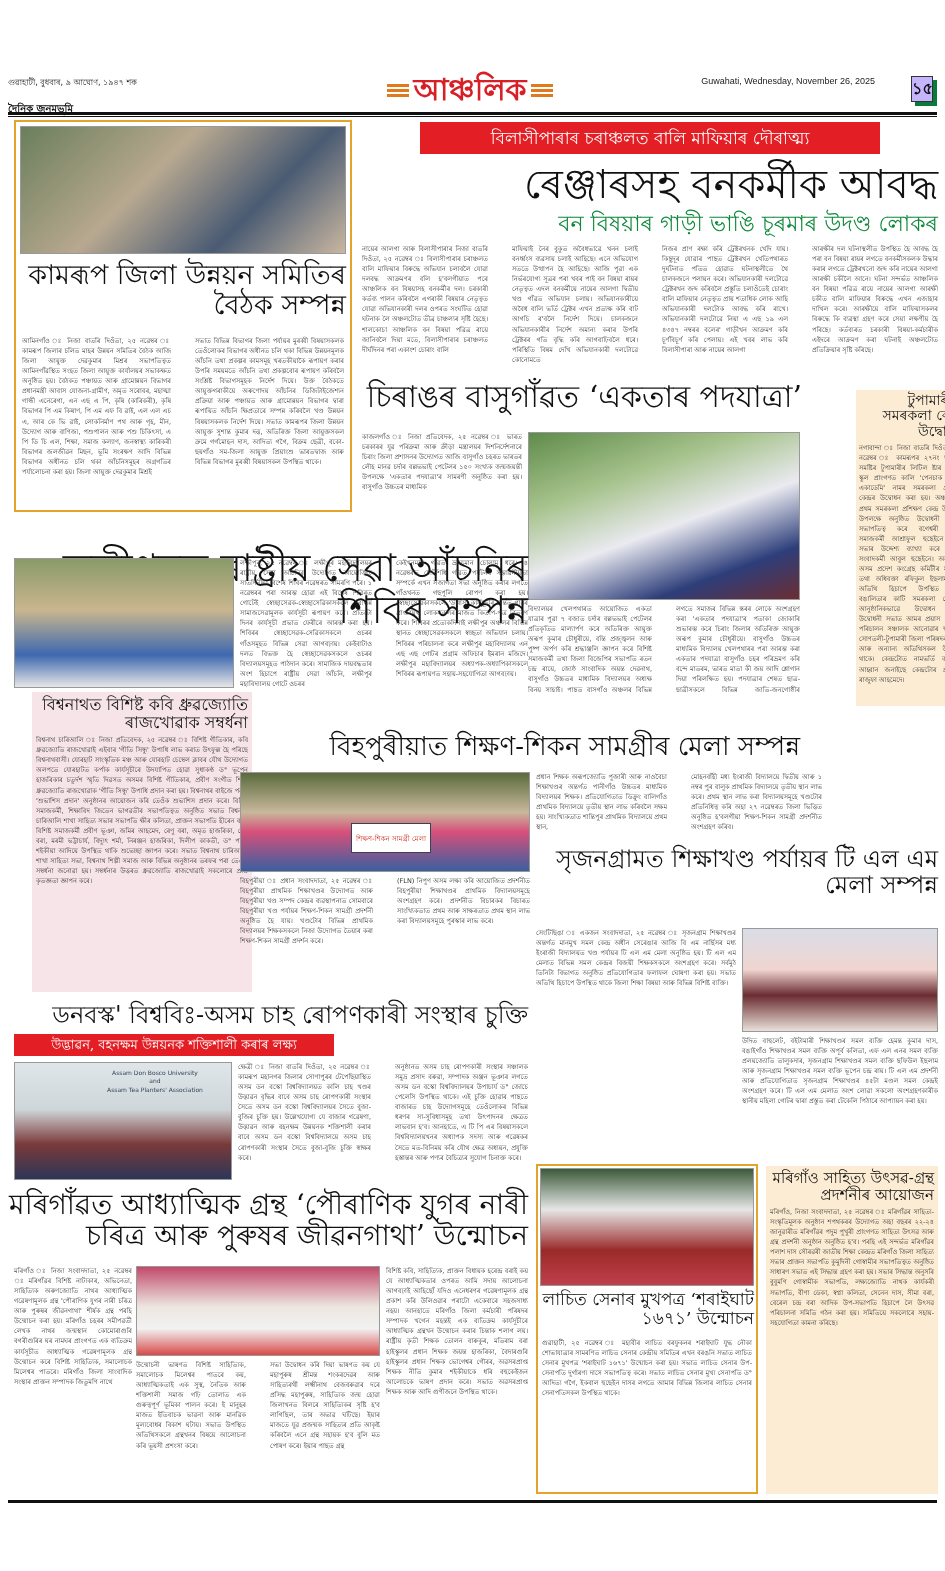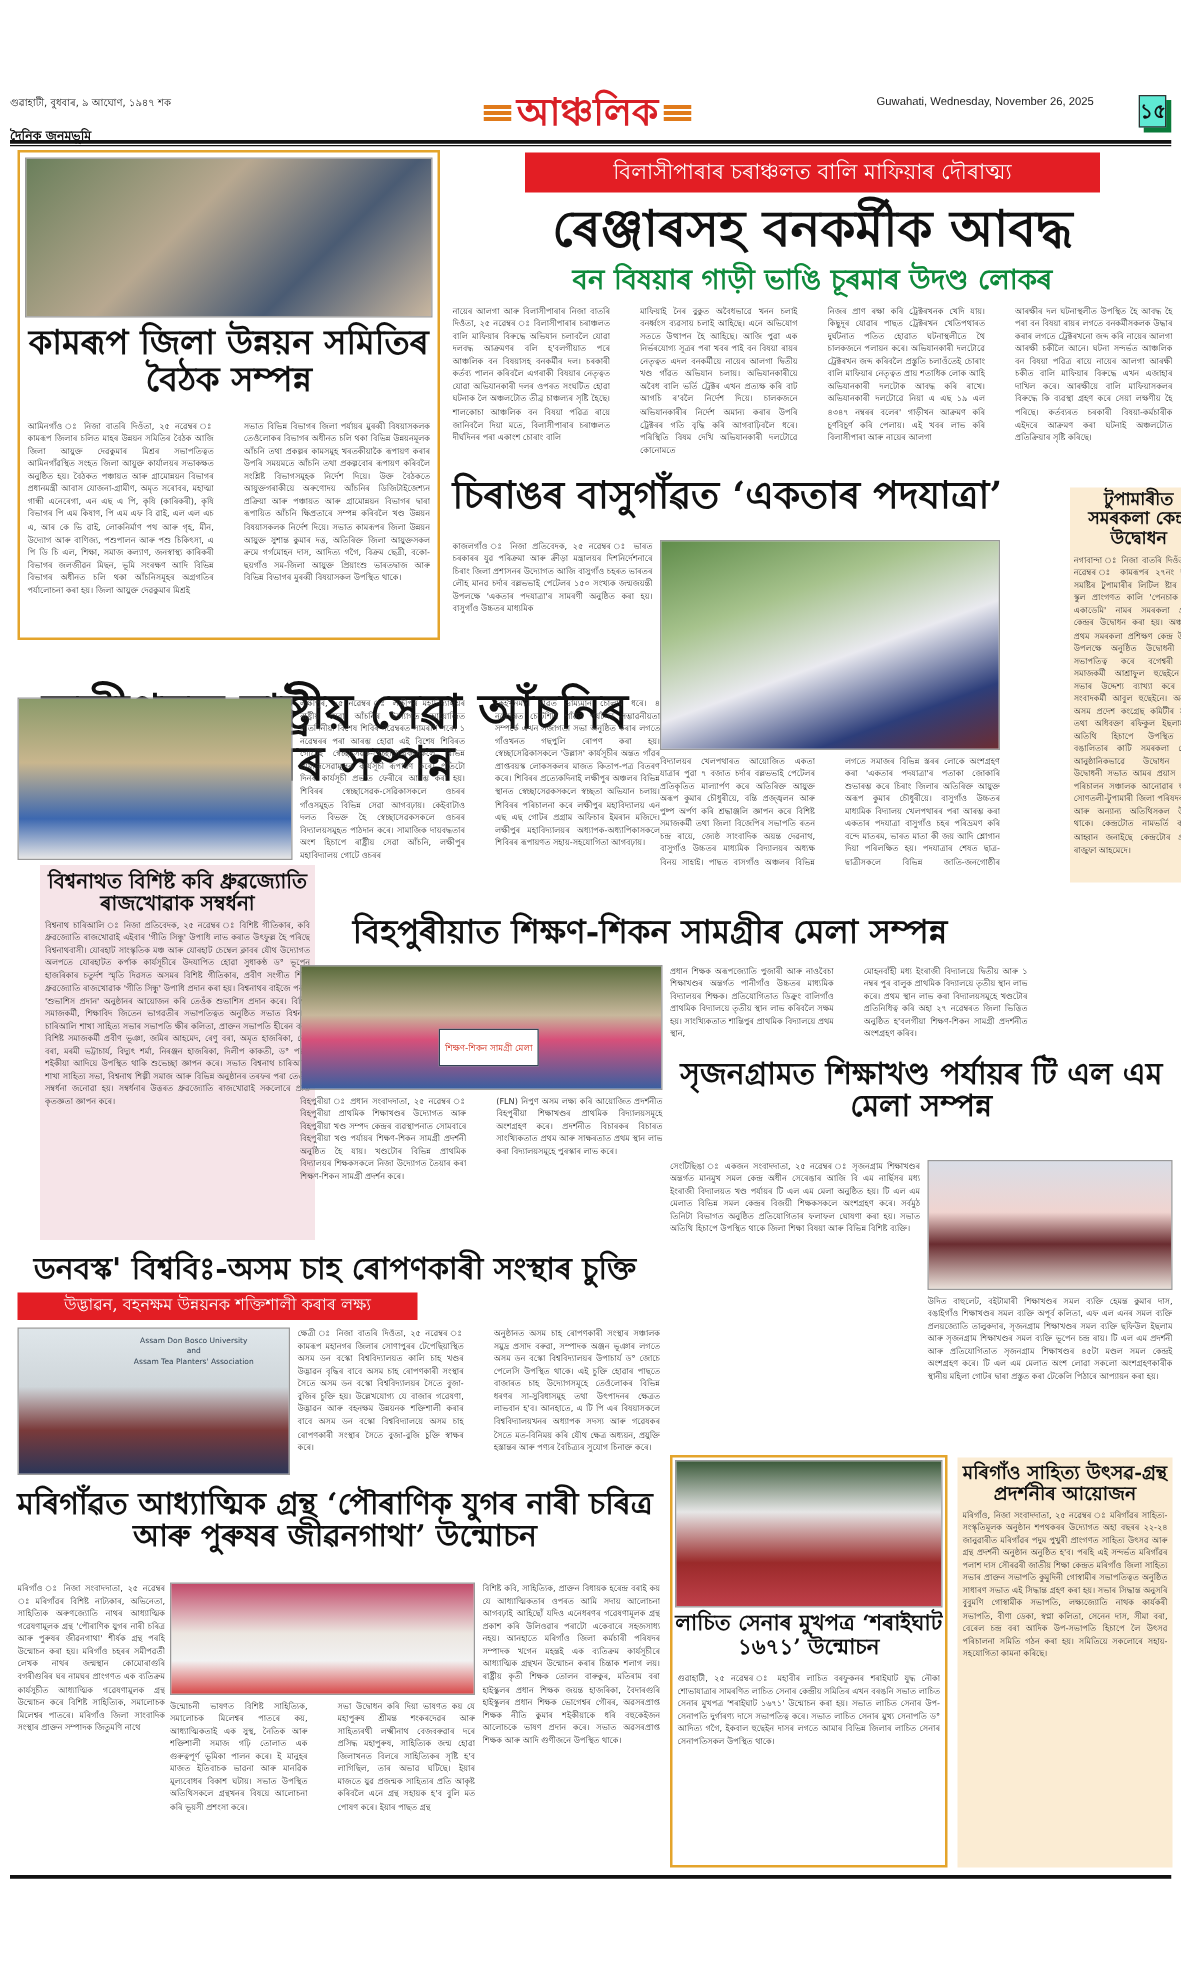--- a/index.html
+++ b/index.html
@@ -3,29 +3,29 @@
 <meta charset="utf-8">
 <style>
 *{box-sizing:border-box;margin:0;padding:0}
 body{width:945px;height:1571px;background:#fff;font-family:"DejaVu Sans",sans-serif;color:#111;position:relative;overflow:hidden}
 .abs{position:absolute}
 .mast-left{left:8px;top:76px;font-size:8px;color:#222}
 .mast-right{right:70px;top:76px;font-size:9px;font-family:"Liberation Sans",sans-serif;color:#222}
 .logo{left:195px;top:66px;width:140px;height:50px;display:flex;align-items:center;justify-content:center}
 .logo .bars{width:22px;height:14px;background:repeating-linear-gradient(#e07a1a 0 3px,#fff 3px 5px)}
 .logo .word{color:#d81f26;font-size:30px;font-weight:bold;margin:0 4px;font-family:"DejaVu Serif",serif}
-.pageno{right:12px;top:76px;width:22px;height:26px;border:1px solid #333;font-size:16px;font-weight:bold;text-align:center;line-height:24px;box-shadow:4px 4px 0 #0a7a3a;background:#5eead4}
+.pageno{right:12px;top:76px;width:22px;height:26px;border:1px solid #333;font-size:16px;font-weight:bold;text-align:center;line-height:24px;box-shadow:4px 4px 0 #0a7a3a;background:#c4b5fd}
 .section-name{left:8px;top:101px;font-size:10px;font-weight:bold}
 .rule{left:8px;right:8px;height:3px;background:#111}
 .rule2{left:8px;right:8px;height:1px;background:#111}
 .photo{background:linear-gradient(135deg,#6a7f5b,#b8a890 40%,#4a5b73 70%,#c9b7a0);border:1px solid #999}
 .boxframe{border:2px solid #e4a42b}
 .pinkbox{background:#f6e4e8}
 .creambox{background:#fbecd3}
-.hl{font-family:"DejaVu Serif",serif;font-weight:bold;text-align:center;line-height:1.1;color:#111}
+.hl{font-family:"DejaVu Serif",serif;font-weight:normal;text-align:right;line-height:1.1;color:#111}
 .redband{background:#e31e24;color:#fff;text-align:center;font-family:"DejaVu Serif",serif}
 .green{color:#0f8a3b}
 .cols{display:flex;gap:24px}
 .col{flex:1;font-size:6.5px;line-height:1.55;color:#333;text-align:justify;overflow:hidden}
 </style>
 </head>
 <body>
 
 <div class="abs mast-left">গুৱাহাটী, বুধবাৰ, ৯ আঘোণ, ১৯৪৭ শক</div>
 <div class="abs logo" style="left:340px;top:66px;width:260px">
@@ -119,21 +119,21 @@
   <div class="photo" style="position:absolute;left:2px;top:2px;width:214px;height:118px;background:linear-gradient(180deg,#3b5a3a,#e6e6e6 35%,#9a2a2a 70%,#c0404a)"></div>
   <div class="hl" style="position:absolute;left:2px;top:124px;width:214px;font-size:17px">লাচিত সেনাৰ মুখপত্ৰ ‘শৰাইঘাট ১৬৭১’ উন্মোচন</div>
   <div class="col" style="position:absolute;left:4px;top:172px;width:210px;height:150px">গুৱাহাটী, ২৫ নৱেম্বৰ ঃ মহাবীৰ লাচিত বৰফুকনৰ শৰাইঘাট যুদ্ধ নৌকা শোভাযাত্ৰাৰ সামৰণিত লাচিত সেনাৰ কেন্দ্ৰীয় সমিতিৰ এখন বৰঙনি সভাত লাচিত সেনাৰ মুখপত্ৰ 'শৰাইঘাট ১৬৭১' উন্মোচন কৰা হয়। সভাত লাচিত সেনাৰ উপ-সেনাপতি দুৰ্গাৰণ্য দাসে সভাপতিত্ব কৰে। সভাত লাচিত সেনাৰ মুখ্য সেনাপতি ড° আদিত্য গগৈ, ইকবাল হুছেইন দাসৰ লগতে আমাৰ বিভিন্ন জিলাৰ লাচিত সেনাৰ সেনাপতিসকল উপস্থিত থাকে।</div>
 </div>
 
 <div class="abs creambox" style="left:766px;top:1166px;width:172px;height:328px;padding:4px">
   <div class="hl" style="font-size:15px">মৰিগাঁও সাহিত্য উৎসৱ-গ্ৰন্থ প্ৰদৰ্শনীৰ আয়োজন</div>
   <div class="col" style="margin-top:4px;height:270px">মৰিগাঁও, নিজা সংবাদদাতা, ২৫ নৱেম্বৰ ঃ মৰিগাঁৱৰ সাহিত্য-সংস্কৃতিমূলক অনুষ্ঠান শপথকৰৰ উদ্যোগত অহা বছৰৰ ২২-২৪ জানুৱাৰীত মৰিগাঁৱৰ পদুম পুখুৰী প্ৰাংগণত সাহিত্য উৎসৱ আৰু গ্ৰন্থ প্ৰদৰ্শনী অনুষ্ঠান অনুষ্ঠিত হ'ব। পৰহি এই সন্দৰ্ভত মৰিগাঁৱৰ পলাশ দাস সৌৰৱৰী জাতীয় শিক্ষা কেন্দ্ৰত মৰিগাঁও জিলা সাহিত্য সভাৰ প্ৰাক্তন সভাপতি কুমুদিনী গোস্বামীৰ সভাপতিত্বত অনুষ্ঠিত সাধাৰণ সভাত এই সিদ্ধান্ত গ্ৰহণ কৰা হয়। সভাৰ সিদ্ধান্ত অনুসৰি বুবুমণি গোস্বামীক সভাপতি, লক্ষ্যজ্যোতি নাথক কাৰ্যকৰী সভাপতি, বীণা ডেকা, স্বপ্না কলিতা, সেনেন দাস, সীমা বৰা, বেৰেল চন্দ্ৰ বৰা আদিক উপ-সভাপতি হিচাপে লৈ উৎসৱ পৰিচালনা সমিতি গঠন কৰা হয়। সমিতিয়ে সকলোৰে সহায়-সহযোগিতা কামনা কৰিছে।</div>
 </div>
 
-<div class="abs hl" style="left:8px;top:1190px;width:520px;font-size:24px">মৰিগাঁৱত আধ্যাত্মিক গ্ৰন্থ ‘পৌৰাণিক যুগৰ নাৰী চৰিত্ৰ আৰু পুৰুষৰ জীৱনগাথা’ উন্মোচন</div>
+<div class="abs hl" style="left:8px;top:1190px;width:520px;font-size:28px">মৰিগাঁৱত আধ্যাত্মিক গ্ৰন্থ ‘পৌৰাণিক যুগৰ নাৰী চৰিত্ৰ আৰু পুৰুষৰ জীৱনগাথা’ উন্মোচন</div>
 <div class="abs col" style="left:14px;top:1266px;width:118px;height:226px">মৰিগাঁও ঃ নিজা সংবাদদাতা, ২৫ নৱেম্বৰ ঃ মৰিগাঁৱৰ বিশিষ্ট নাট্যকাৰ, অভিনেতা, সাহিত্যিক অৰুণজ্যোতি নাথৰ আধ্যাত্মিক গৱেষণামূলক গ্ৰন্থ 'পৌৰাণিক যুগৰ নাৰী চৰিত্ৰ আৰু পুৰুষৰ জীৱনগাথা' শীৰ্ষক গ্ৰন্থ পৰহি উন্মোচন কৰা হয়। মৰিগাঁও চহৰৰ সমীপৱৰ্তী লেখক নাথৰ জন্মস্থান কোমোৰাগুৰি বগৰীগুৰিৰ ঘৰ নামঘৰ প্ৰাংগণত এক ব্যতিক্ৰম কাৰ্যসূচীত আধ্যাত্মিক গৱেষণামূলক গ্ৰন্থ উন্মোচন কৰে বিশিষ্ট সাহিত্যিক, সমালোচক মিলেশ্বৰ পাতৰে। মৰিগাঁও জিলা সাংবাদিক সংস্থাৰ প্ৰাক্তন সম্পাদক জিতুমণি নাথে</div>
 <div class="abs photo" style="left:136px;top:1266px;width:244px;height:90px;background:linear-gradient(180deg,#c24a6a,#ece6e0 45%,#f2f2f2 70%,#d84a4a)"></div>
 <div class="abs cols" style="left:136px;top:1360px;width:244px;height:132px">
   <div class="col">উন্মোচনী ভাষণত বিশিষ্ট সাহিত্যিক, সমালোচক মিলেশ্বৰ পাতৰে কয়, আধ্যাত্মিকতাই এক সুস্থ, নৈতিক আৰু শক্তিশালী সমাজ গঢ়ি তোলাত এক গুৰুত্বপূৰ্ণ ভূমিকা পালন কৰে। ই মানুহৰ মাজত ইতিবাচক ভাৱনা আৰু মানৱিক মূল্যবোধৰ বিকাশ ঘটায়। সভাত উপস্থিত অতিথিসকলে গ্ৰন্থখনৰ বিষয়ে আলোচনা কৰি ভূয়সী প্ৰশংসা কৰে।</div>
   <div class="col">সভা উদ্বোধন কৰি দিয়া ভাষণত কয় যে মহাপুৰুষ শ্ৰীমন্ত শংকৰদেৱৰ আৰু সাহিত্যৰথী লক্ষ্মীনাথ বেজবৰুৱাৰ দৰে প্ৰসিদ্ধ মহাপুৰুষ, সাহিত্যিক জন্ম হোৱা জিলাখনত বিলৰে সাহিত্যিকৰ সৃষ্টি হ'ব লাগিছিল, তাৰ অভাৱ ঘটিছে। ইয়াৰ মাজতে যুৱ প্ৰজন্মক সাহিত্যৰ প্ৰতি আকৃষ্ট কৰিবলৈ এনে গ্ৰন্থ সহায়ক হ'ব বুলি মত পোষণ কৰে। ইয়াৰ পাছত গ্ৰন্থ</div>
 </div>
 <div class="abs col" style="left:386px;top:1266px;width:142px;height:226px">বিশিষ্ট কবি, সাহিত্যিক, প্ৰাক্তন বিধায়ক হৰেন্দ্ৰ বৰাই কয় যে আধ্যাত্মিকতাৰ ওপৰত আমি সদায় আলোচনা আগবঢ়াই আহিছোঁ যদিও এনেধৰণৰ গৱেষণামূলক গ্ৰন্থ প্ৰকাশ কৰি উলিওৱাৰ পৰাটো একেবাৰে সহজসাধ্য নহয়। আনহাতে মৰিগাঁও জিলা কৰ্মচাৰী পৰিষদৰ সম্পাদক খগেন মহন্তই এক ব্যতিক্ৰম কাৰ্যসূচীৰে আধ্যাত্মিক গ্ৰন্থখন উন্মোচন কৰাৰ চিন্তাক শলাগ লয়। ৰাষ্ট্ৰীয় কৃতী শিক্ষক তোলন বাৰুকুৰ, মতিৰাম বৰা হাইস্কুলৰ প্ৰধান শিক্ষক জয়ন্ত হাজৰিকা, বৈদাৰগুৰি হাইস্কুলৰ প্ৰধান শিক্ষক ভোগেশ্বৰ গৌৰৰ, অৱসৰপ্ৰাপ্ত শিক্ষক নীতি কুমাৰ শইকীয়াকে ধৰি বহুকেইজন আলোচকে ভাষণ প্ৰদান কৰে। সভাত অৱসৰপ্ৰাপ্ত শিক্ষক আৰু আদি গুণীজনে উপস্থিত থাকে।</div>
 
 <div class="abs rule" style="top:1500px"></div>
 

